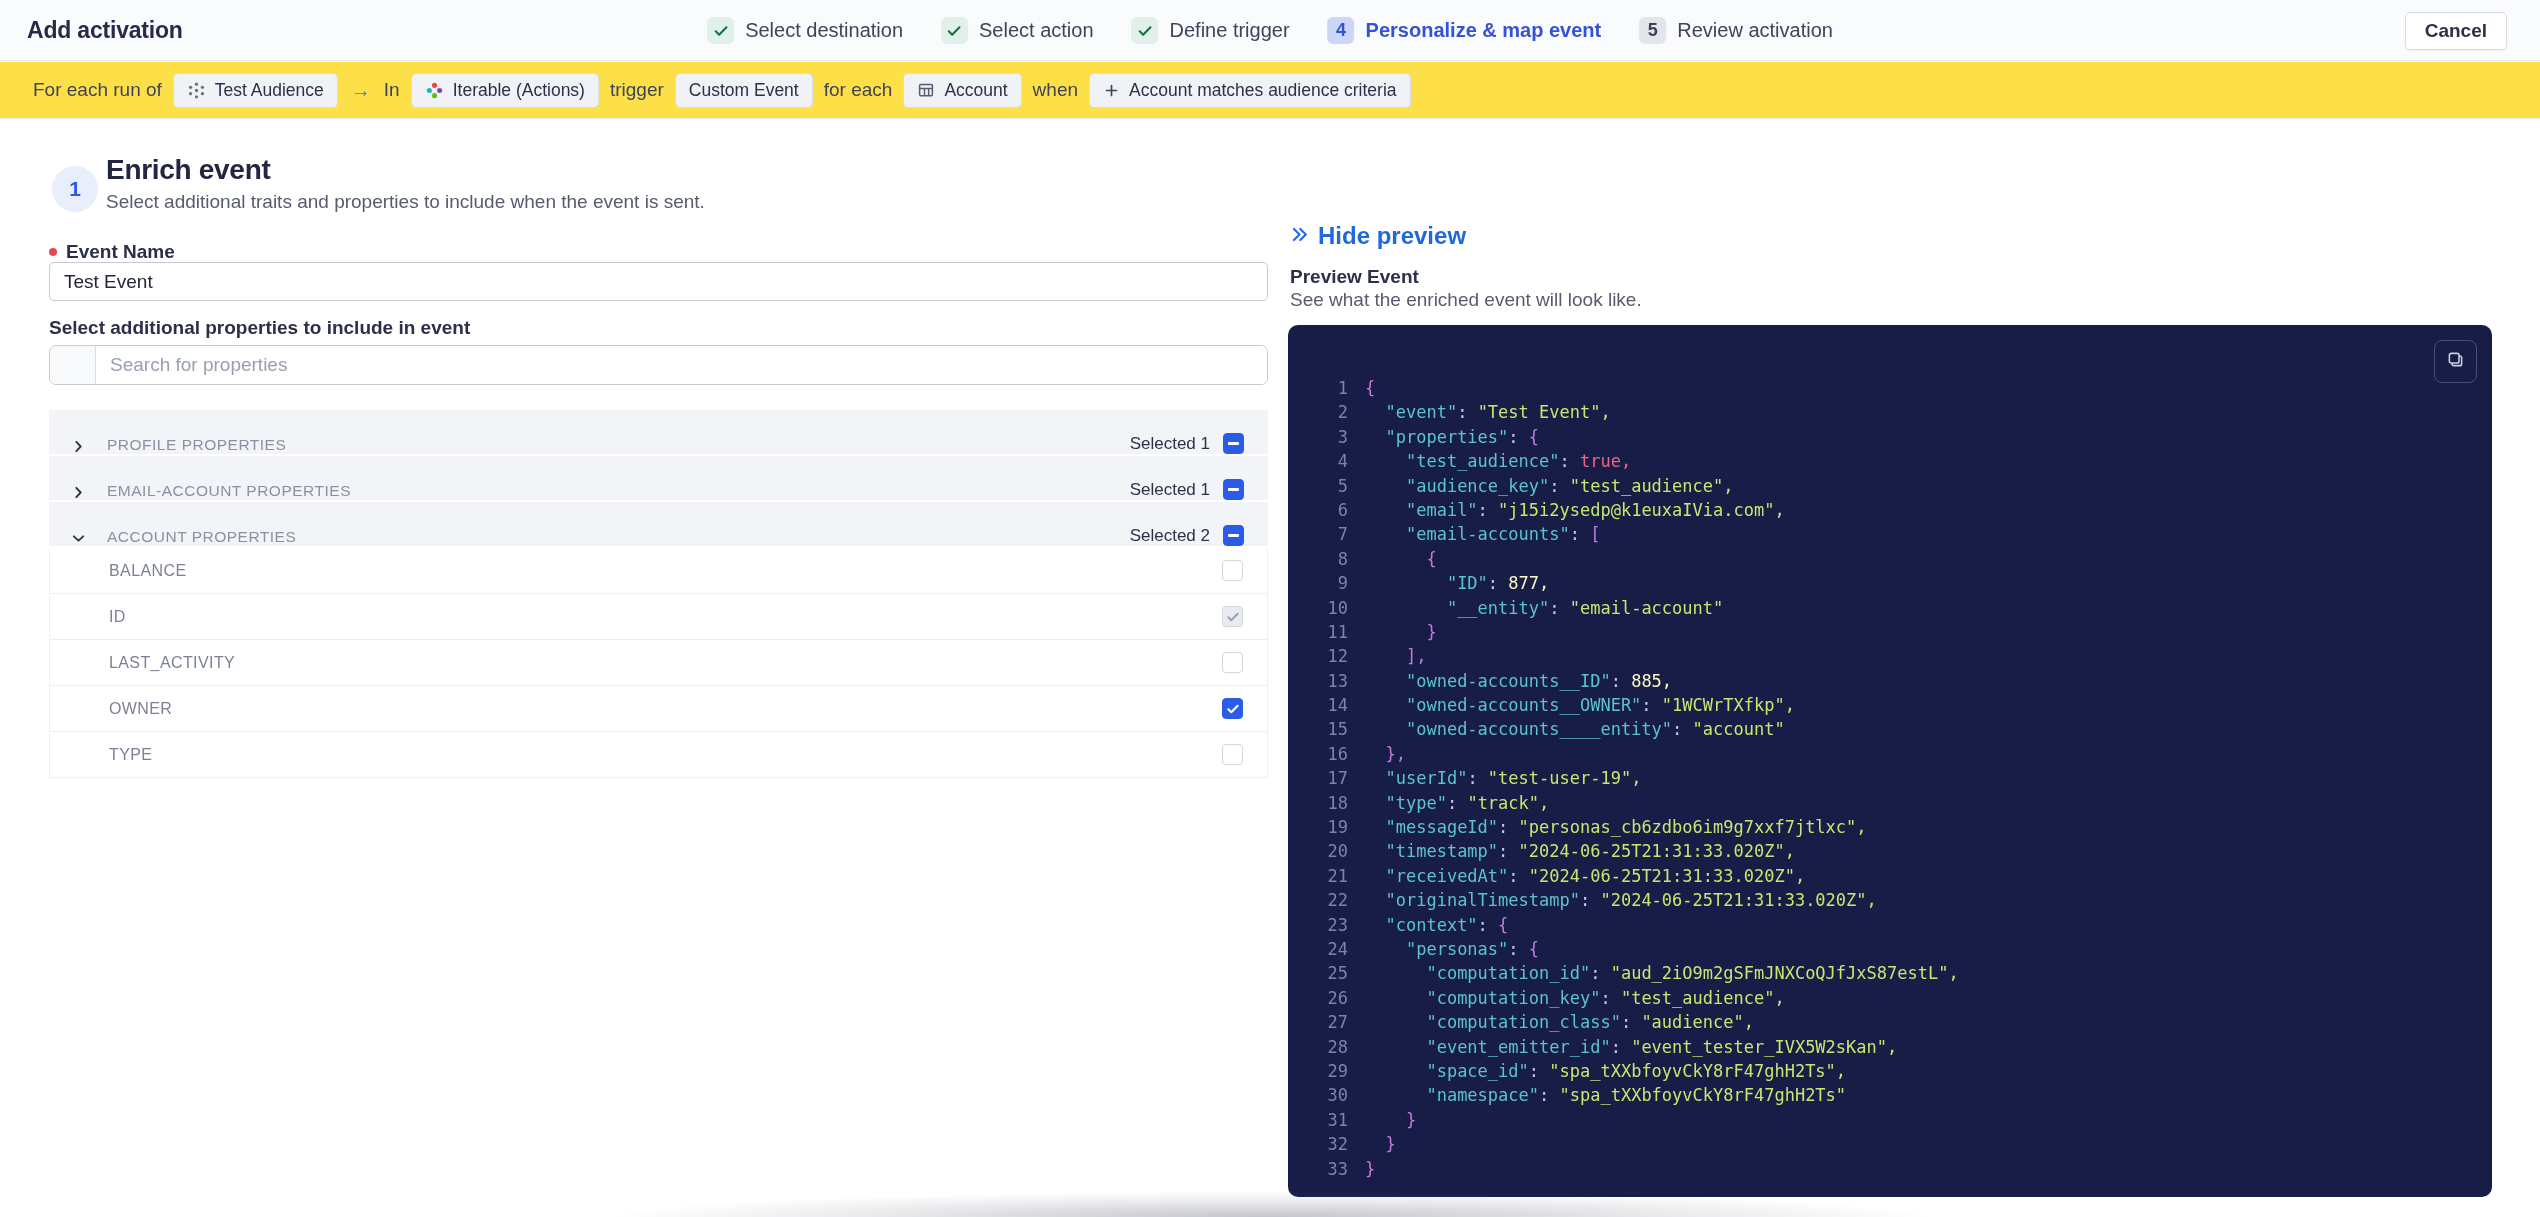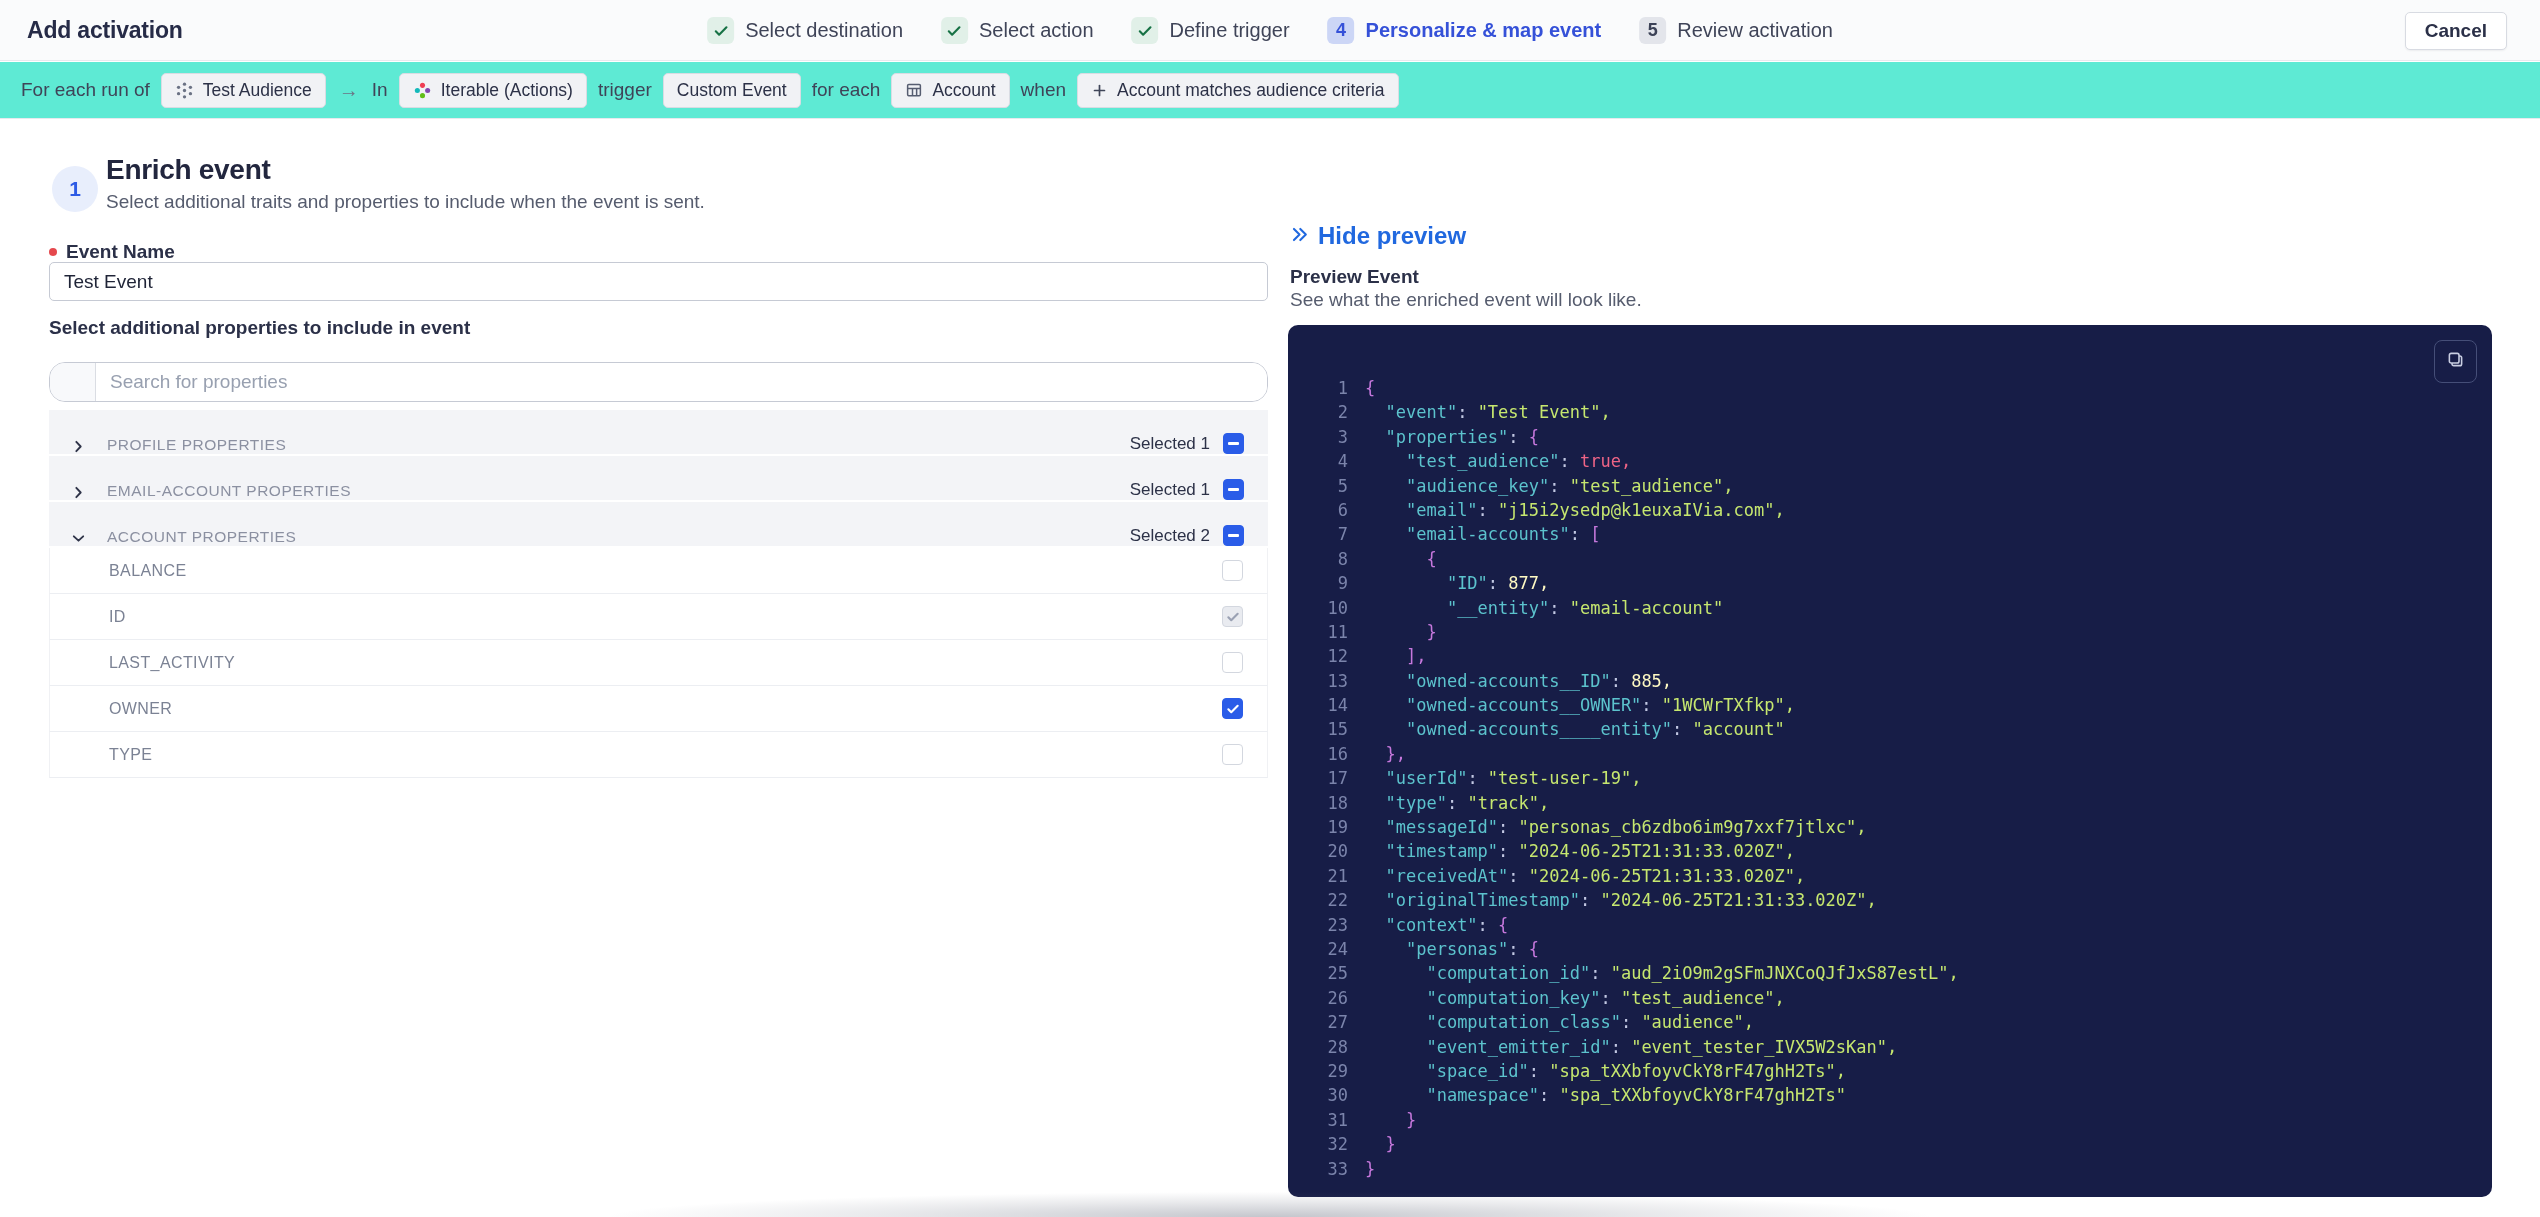--- a/index.html
+++ b/index.html
@@ -34,22 +34,22 @@
   .step.active .step-label{ color:#3551d8; font-weight:bold; }
   .cancel-button{
     position:absolute; right:33px; top:12px; height:38px; padding:0 19px;
     background:#fff; border:1px solid #d8dbe2; border-radius:5px;
     box-shadow:0 1px 2px rgba(16,24,40,.06);
     font-family:"Liberation Sans",sans-serif; font-size:19px; font-weight:bold; color:#2b3048; cursor:pointer;
   }
   
   .trigger-bar{
     position:absolute; left:0; top:62px; width:2540px; height:57px;
-    background:#5eead4; border-bottom:1px solid #e7e9ee;
-    display:flex; align-items:center; gap:11px; padding-left:21px; white-space:nowrap;
+    background:#fde047; border-bottom:1px solid #e7e9ee;
+    display:flex; align-items:center; gap:11px; padding-left:33px; white-space:nowrap;
   }
   .tbar-text{ font-size:19px; color:#3f4458; }
   .tbar-arrow{ font-size:20px; color:#6b7284; padding:0 2px; }
   .chip{
     display:inline-flex; align-items:center; gap:9px; height:35px; padding:0 13px;
     background:#f1f2f5; border:1px solid #d9dce3; border-radius:5px;
     font-size:17.5px; color:#2c3147; cursor:pointer;
   }
   .chip .chip-icon{ display:flex; align-items:center; }
   
@@ -63,22 +63,22 @@
   .event-label{ position:absolute; left:49px; top:241px; display:flex; align-items:center; gap:9px; }
   .req-dot{ width:8px; height:8px; border-radius:50%; background:#e5484d; }
   .event-label-text{ font-size:19px; font-weight:bold; color:#2b3048; }
   .event-input{
     position:absolute; left:49px; top:262px; width:1219px; height:39px;
     border:1px solid #c6cad4; border-radius:5px; padding:0 14px;
     font-family:"Liberation Sans",sans-serif; font-size:19px; color:#1f2437; background:#fff;
   }
   .props-label{ position:absolute; left:49px; top:317px; font-size:19px; font-weight:bold; color:#2b3048; }
   .search-box{
-    position:absolute; left:49px; top:362px; width:1219px; height:40px;
-    border:1px solid #c6cad4; border-radius:16px; background:#fff; display:flex; overflow:hidden;
+    position:absolute; left:49px; top:345px; width:1219px; height:40px;
+    border:1px solid #c6cad4; border-radius:7px; background:#fff; display:flex; overflow:hidden;
   }
   .search-icon-cell{
     width:46px; background:#f8f9fb; border-right:1px solid #dadde3;
     display:flex; align-items:center; justify-content:center; flex:none;
   }
   .search-input{
     flex:1; border:none; outline:none; padding:0 14px;
     font-family:"Liberation Sans",sans-serif; font-size:19px; color:#1f2437;
   }
   .search-input::placeholder{ color:#98a0b0; }

